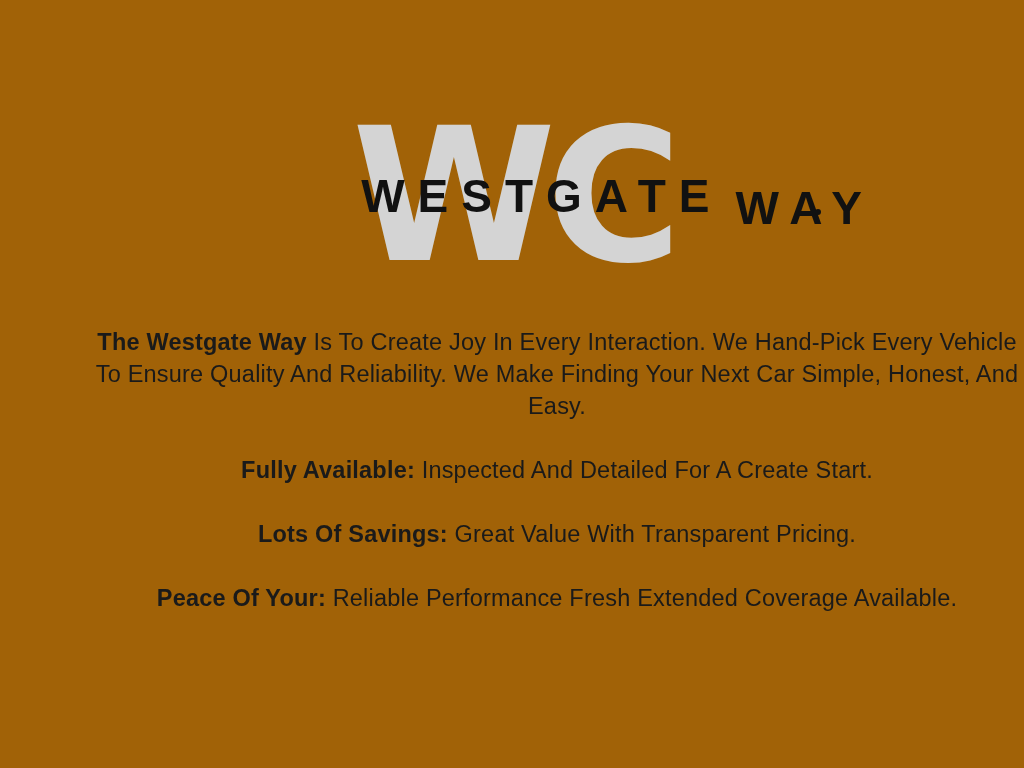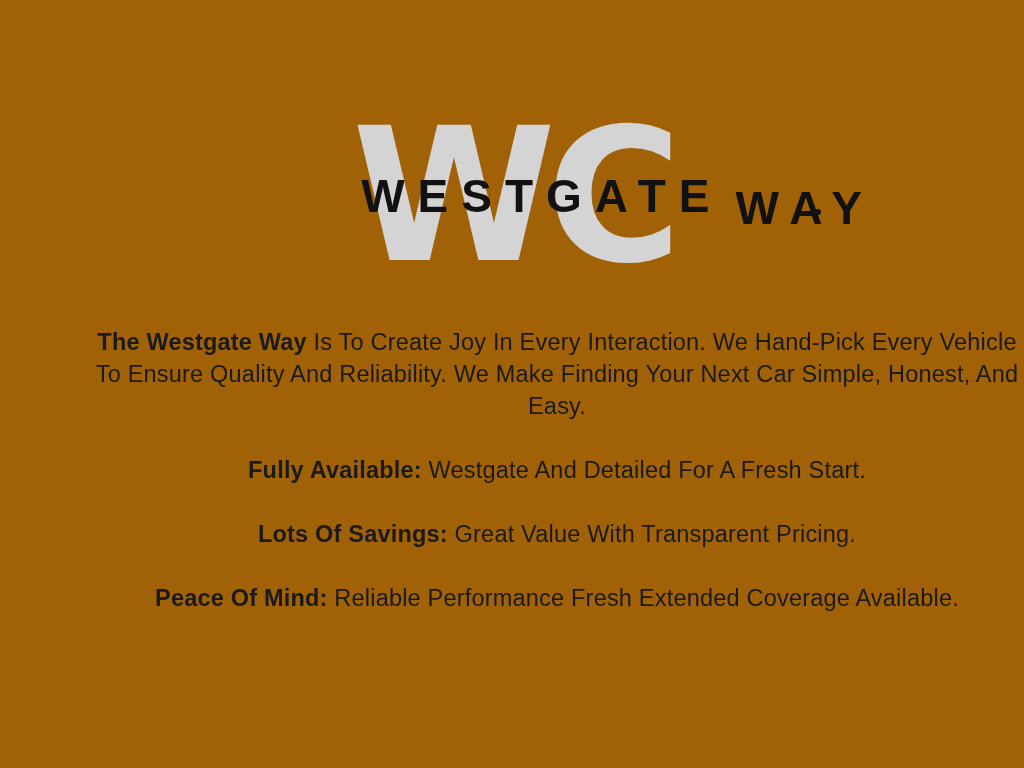--- a/index.html
+++ b/index.html
@@ -139,26 +139,26 @@
     </div>
   </div>
 
   <div class="copy">
 
     <p class="para intro">
       <span class="lead">The Westgate Way</span><span> Is To Create Joy In Every Interaction. We Hand-Pick Every Vehicle To Ensure Quality And Reliability. We Make Finding Your Next Car Simple, Honest, And Easy.</span>
     </p>
 
     <p class="para">
-      <span class="lead">Fully Available:</span><span> Westgate And Detailed For A Fresh Start.</span>
+      <span class="lead">Fully Available:</span><span> Inspected And Detailed For A Create Start.</span>
     </p>
 
     <p class="para">
       <span class="lead">Lots Of Savings:</span><span> Great Value With Transparent Pricing.</span>
     </p>
 
     <p class="para">
-      <span class="lead">Peace Of Mind:</span><span> Reliable Performance Fresh Extended Coverage Available.</span>
+      <span class="lead">Peace Of Your:</span><span> Reliable Performance Fresh Extended Coverage Available.</span>
     </p>
 
   </div>
 
 </div>
 
 </body></html>

